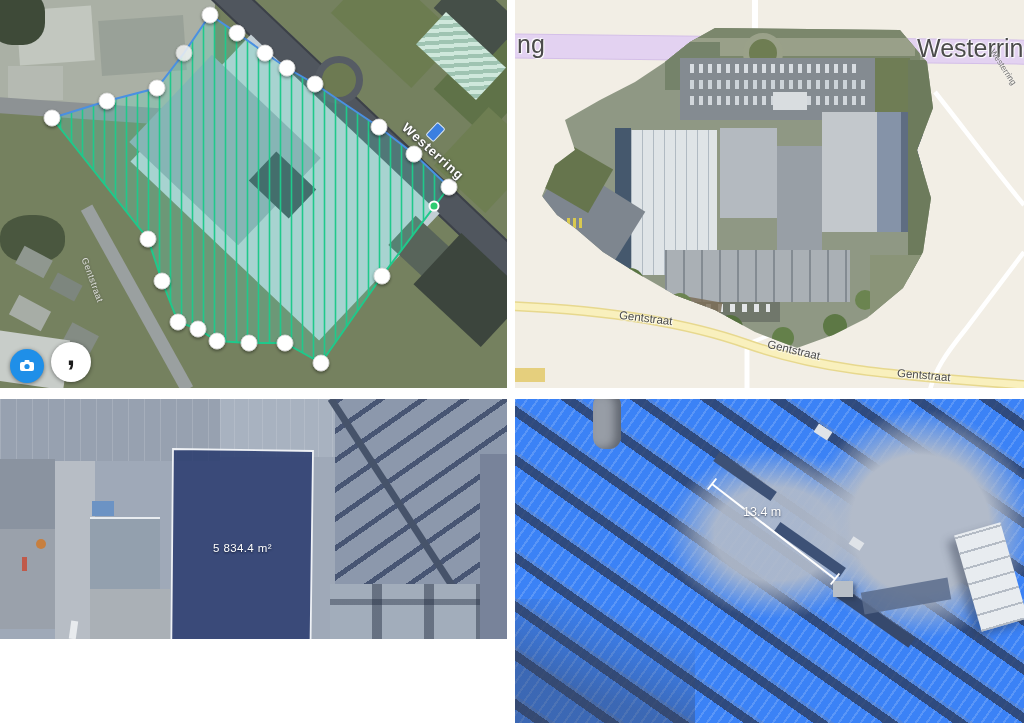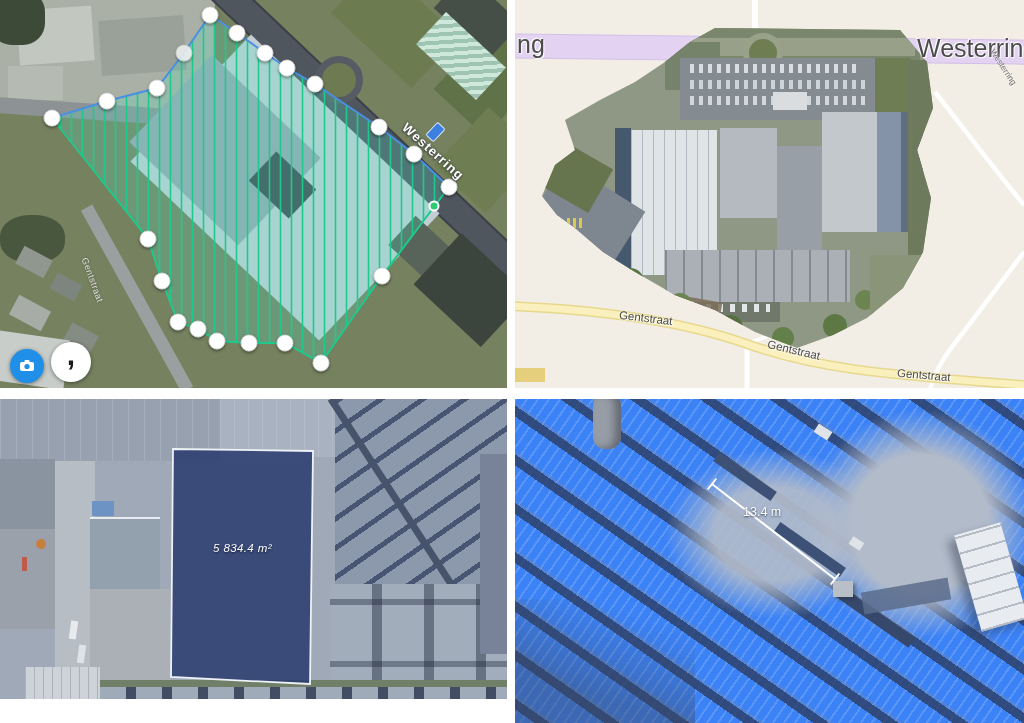--- a/index.html
+++ b/index.html
@@ -21,21 +21,21 @@
             text-shadow:0 0 2px #fff,1px 1px 1px #fff,-1px -1px 1px #fff;}
   .streetlabel{color:#4b4b4b;font-size:11.5px;white-space:nowrap;
                text-shadow:0 0 2px #fff,1px 1px 1px #fff;}
   .blob{position:absolute;inset:0;background:#8f9884;
         clip-path:polygon(200px 28px,385px 30px,412px 62px,418px 108px,402px 150px,416px 198px,
           408px 252px,388px 288px,352px 318px,318px 335px,282px 348px,240px 332px,200px 310px,
           160px 295px,120px 272px,88px 252px,60px 228px,42px 215px,27px 196px,40px 165px,
           60px 150px,50px 120px,85px 100px,120px 82px,150px 62px,175px 42px);}
   .tree{position:absolute;border-radius:50%;}
   
-  #p-bl{left:0;top:399px;width:507px;height:300px;background:#9fa9b8;font-style:italic;}
+  #p-bl{left:0;top:399px;width:507px;height:240px;background:#9fa9b8;}
   .arealabel{color:#fff;font-size:11.5px;letter-spacing:.4px;
              text-shadow:0 1px 2px rgba(10,20,40,.8);white-space:nowrap;}
   
   #p-br{left:515px;top:399px;width:509px;height:408px;background:#3b82f6;}
   .distlabel{color:#fff;font-size:12.5px;text-shadow:0 1px 2px rgba(20,30,50,.8);white-space:nowrap;}
 </style>
 </head>
 <body>
 
 <div class="shot">

